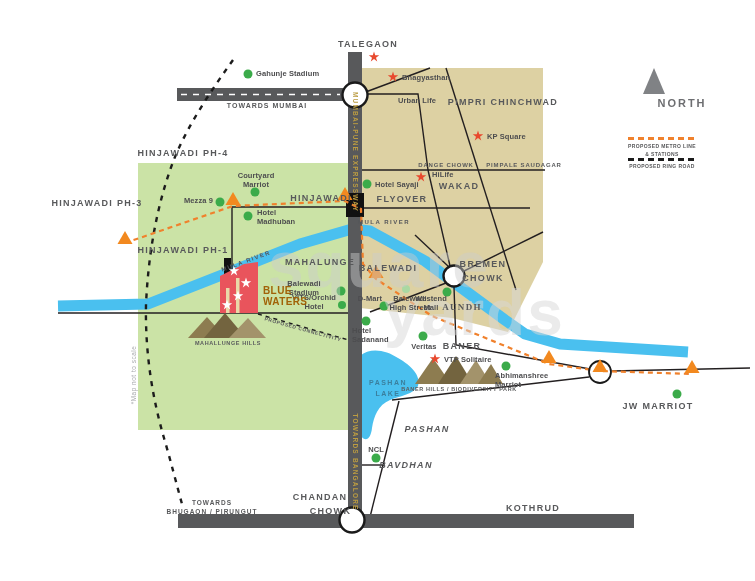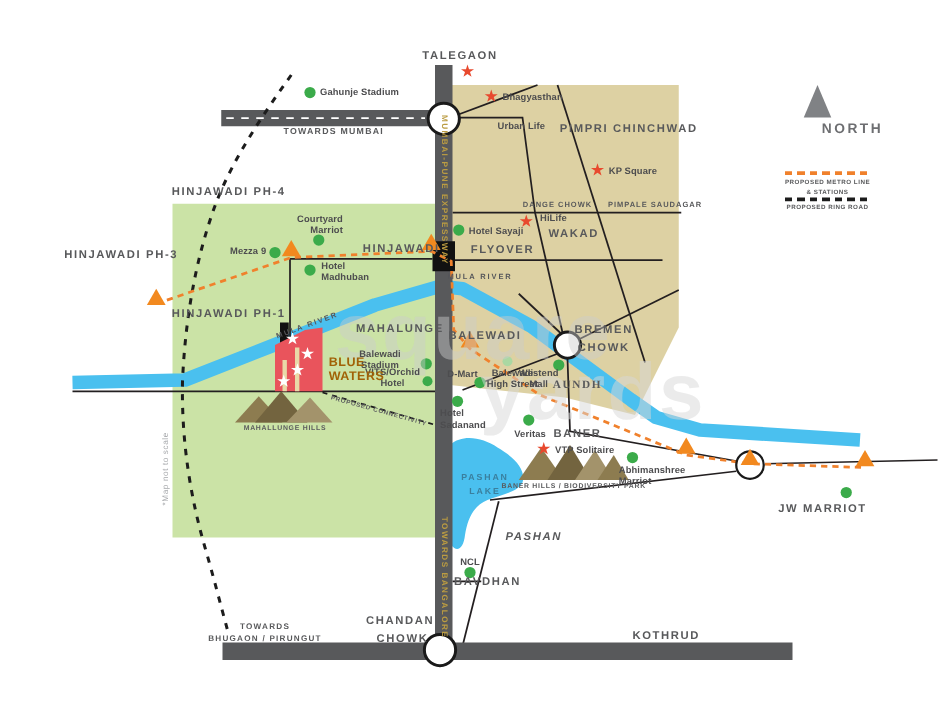--- a/index.html
+++ b/index.html
@@ -174,35 +174,35 @@
   <div class="lbl region" style="left:183px;top:251px;text-align:right;">HINJAWADI PH-1</div>
   <div class="lbl region" style="left:321px;top:199px;">HINJAWADI</div>
   <div class="lbl region" style="left:402px;top:200px;">FLYOVER</div>
   <div class="lbl region" style="left:320px;top:263px;">MAHALUNGE</div>
   <div class="lbl region" style="left:388px;top:269px;">BALEWADI</div>
   <div class="lbl region" style="left:483px;top:271px;">BREMEN
 CHOWK</div>
   <div class="lbl region" style="left:462px;top:308px;font-family:Liberation Serif, serif;">AUNDH</div>
   <div class="lbl region" style="left:462px;top:347px;">BANER</div>
   <div class="lbl region" style="left:427px;top:430px;font-style:italic;">PASHAN</div>
-  <div class="lbl region" style="left:390px;top:466px;">BAVDHAN</div>
+  <div class="lbl region" style="left:406px;top:466px;font-style:italic;">BAVDHAN</div>
   <div class="lbl region" style="left:533px;top:509px;">KOTHRUD</div>
-  <div class="lbl region" style="left:322px;top:504px;">CHANDANI
+  <div class="lbl region" style="left:322px;top:504px;text-align:right;">CHANDANI
 CHOWK</div>
   <div class="lbl region" style="left:658px;top:407px;">JW MARRIOT</div>
   <div class="lbl lake-lbl" style="left:388px;top:388px;">PASHAN
 LAKE</div>
 
   <div class="lbl poi" style="left:256px;top:69px;text-align:right;">Gahunje Stadium</div>
   <div class="lbl poi" style="left:398px;top:53px;margin-top:43px;">Urban Life</div>
   <div class="lbl poi" style="left:402px;top:73px;">Bhagyasthan</div>
   <div class="lbl poi" style="left:487px;top:132px;">KP Square</div>
   <div class="lbl poi" style="left:432px;top:170px;">HiLife</div>
   <div class="lbl poi" style="left:375px;top:180px;">Hotel Sayaji</div>
-  <div class="lbl poi center" style="left:256px;top:180px;text-align:right;">Courtyard
+  <div class="lbl poi center" style="left:256px;top:180px;">Courtyard
 Marriot</div>
   <div class="lbl poi right" style="left:213px;top:201px;">Mezza 9</div>
   <div class="lbl poi" style="left:257px;top:208px;">Hotel
 Madhuban</div>
   <div class="lbl poi center" style="left:304px;top:288px;">Balewadi
 Stadium</div>
   <div class="lbl poi center" style="left:314px;top:302px;">VITS/Orchid
 Hotel</div>
   <div class="lbl poi center" style="left:370px;top:299px;">D-Mart</div>
   <div class="lbl poi center" style="left:410px;top:303px;">Balewadi

